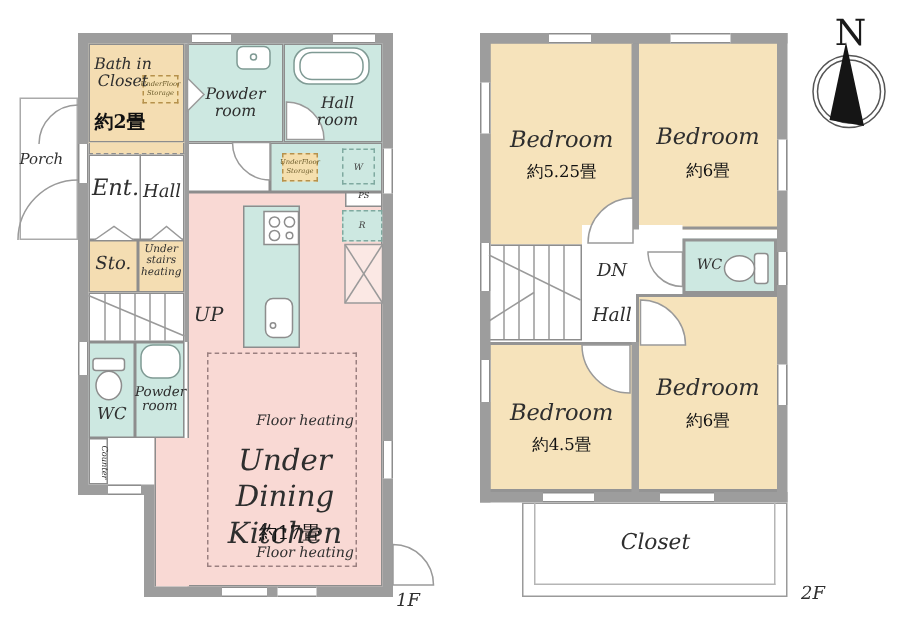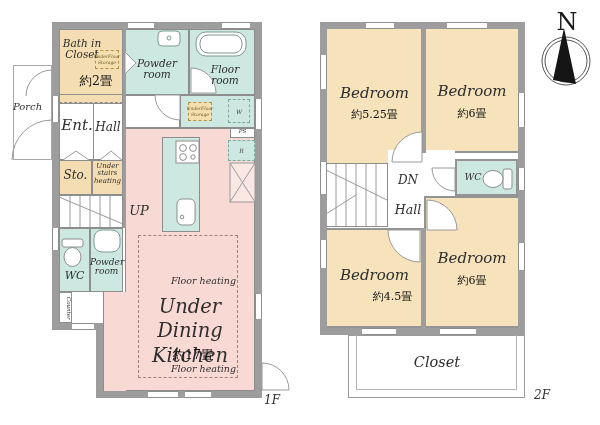--- a/index.html
+++ b/index.html
@@ -147,23 +147,23 @@
           <line x1="255" y1="163" x2="230" y2="202"></line>
       </g>
 
       <path d="M 52,70 A 26 26 0 0 0 26,96" fill="none" stroke="#9a9a9a"></path>
       <path d="M 52,120 A 40 40 0 0 0 12,160" fill="none" stroke="#9a9a9a"></path>
 
       <path d="M 262,390 L 262,363 A 27 27 0 0 1 289,390 Z" fill="#fff" stroke="#9a9a9a"></path>
     </svg>
 
     <div class="lbl" style="left:59px;top:38px;width:46px;font-size:10.5px;">Bath in Closet</div>
-    <div class="lbl jp" style="left:73px;top:74px;width:46px;font-size:12.5px;font-weight:400;">約2畳</div>
+    <div class="lbl jp" style="left:57px;top:74px;width:46px;font-size:12.5px;font-weight:700;">約2畳</div>
     <div class="lbl" style="left:134px;top:58px;width:46px;font-size:10.5px;">Powder room</div>
-    <div class="lbl" style="left:207px;top:64px;width:36px;font-size:10.5px;">Floor room</div>
+    <div class="lbl" style="left:207px;top:64px;width:36px;font-size:10.5px;">Hall room</div>
     <div class="lbl" style="left:60px;top:118px;width:34px;font-size:15px;">Ent.</div>
     <div class="lbl" style="left:93px;top:121px;width:30px;font-size:12px;">Hall</div>
     <div class="lbl" style="left:59px;top:169px;width:33px;font-size:12px;">Sto.</div>
     <div class="lbl" style="left:92px;top:163px;width:31px;font-size:7px;">Under stairs heating</div>
     <div class="lbl" style="left:126px;top:204px;width:26px;font-size:13px;">UP</div>
     <div class="lbl" style="left:60px;top:270px;width:29px;font-size:11px;">WC</div>
     <div class="lbl" style="left:90px;top:258px;width:33px;font-size:9px;">Powder room</div>
     <div class="lbl" style="left:60px;top:294px;width:11px;height:28px;font-size:5.5px;writing-mode:vertical-rl;">Counter</div>
     <div class="lbl" style="left:140px;top:276px;width:96px;font-size:9.5px;text-align:right;">Floor heating</div>
     <div class="lbl" style="left:127px;top:295px;width:126px;font-size:19.5px;line-height:1.25;">Under Dining Kitchen</div>
@@ -234,20 +234,20 @@
     </svg>
 
     <div class="lbl" style="left:327px;top:86px;width:95px;font-size:15px;">Bedroom</div>
     <div class="lbl jp" style="left:327px;top:109px;width:95px;font-size:11px;">約5.25畳</div>
     <div class="lbl" style="left:426px;top:84px;width:92px;font-size:15px;">Bedroom</div>
     <div class="lbl jp" style="left:426px;top:108px;width:92px;font-size:11px;">約6畳</div>
     <div class="lbl" style="left:392px;top:174px;width:32px;font-size:12px;">DN</div>
     <div class="lbl" style="left:390px;top:203px;width:36px;font-size:12.5px;">Hall</div>
     <div class="lbl" style="left:461px;top:172px;width:24px;font-size:9.5px;">WC</div>
     <div class="lbl" style="left:327px;top:268px;width:95px;font-size:15px;">Bedroom</div>
-    <div class="lbl jp" style="left:345px;top:291px;width:95px;font-size:11px;">約4.5畳</div>
+    <div class="lbl jp" style="left:327px;top:291px;width:95px;font-size:11px;">約4.5畳</div>
     <div class="lbl" style="left:426px;top:251px;width:92px;font-size:15px;">Bedroom</div>
     <div class="lbl jp" style="left:426px;top:275px;width:92px;font-size:11px;">約6畳</div>
     <div class="lbl" style="left:393px;top:355px;width:88px;font-size:14.5px;">Closet</div>
     <div class="lbl" style="left:529px;top:389px;width:26px;font-size:12px;">2F</div>
   </div>
 
 </div>
 
 </body></html>

